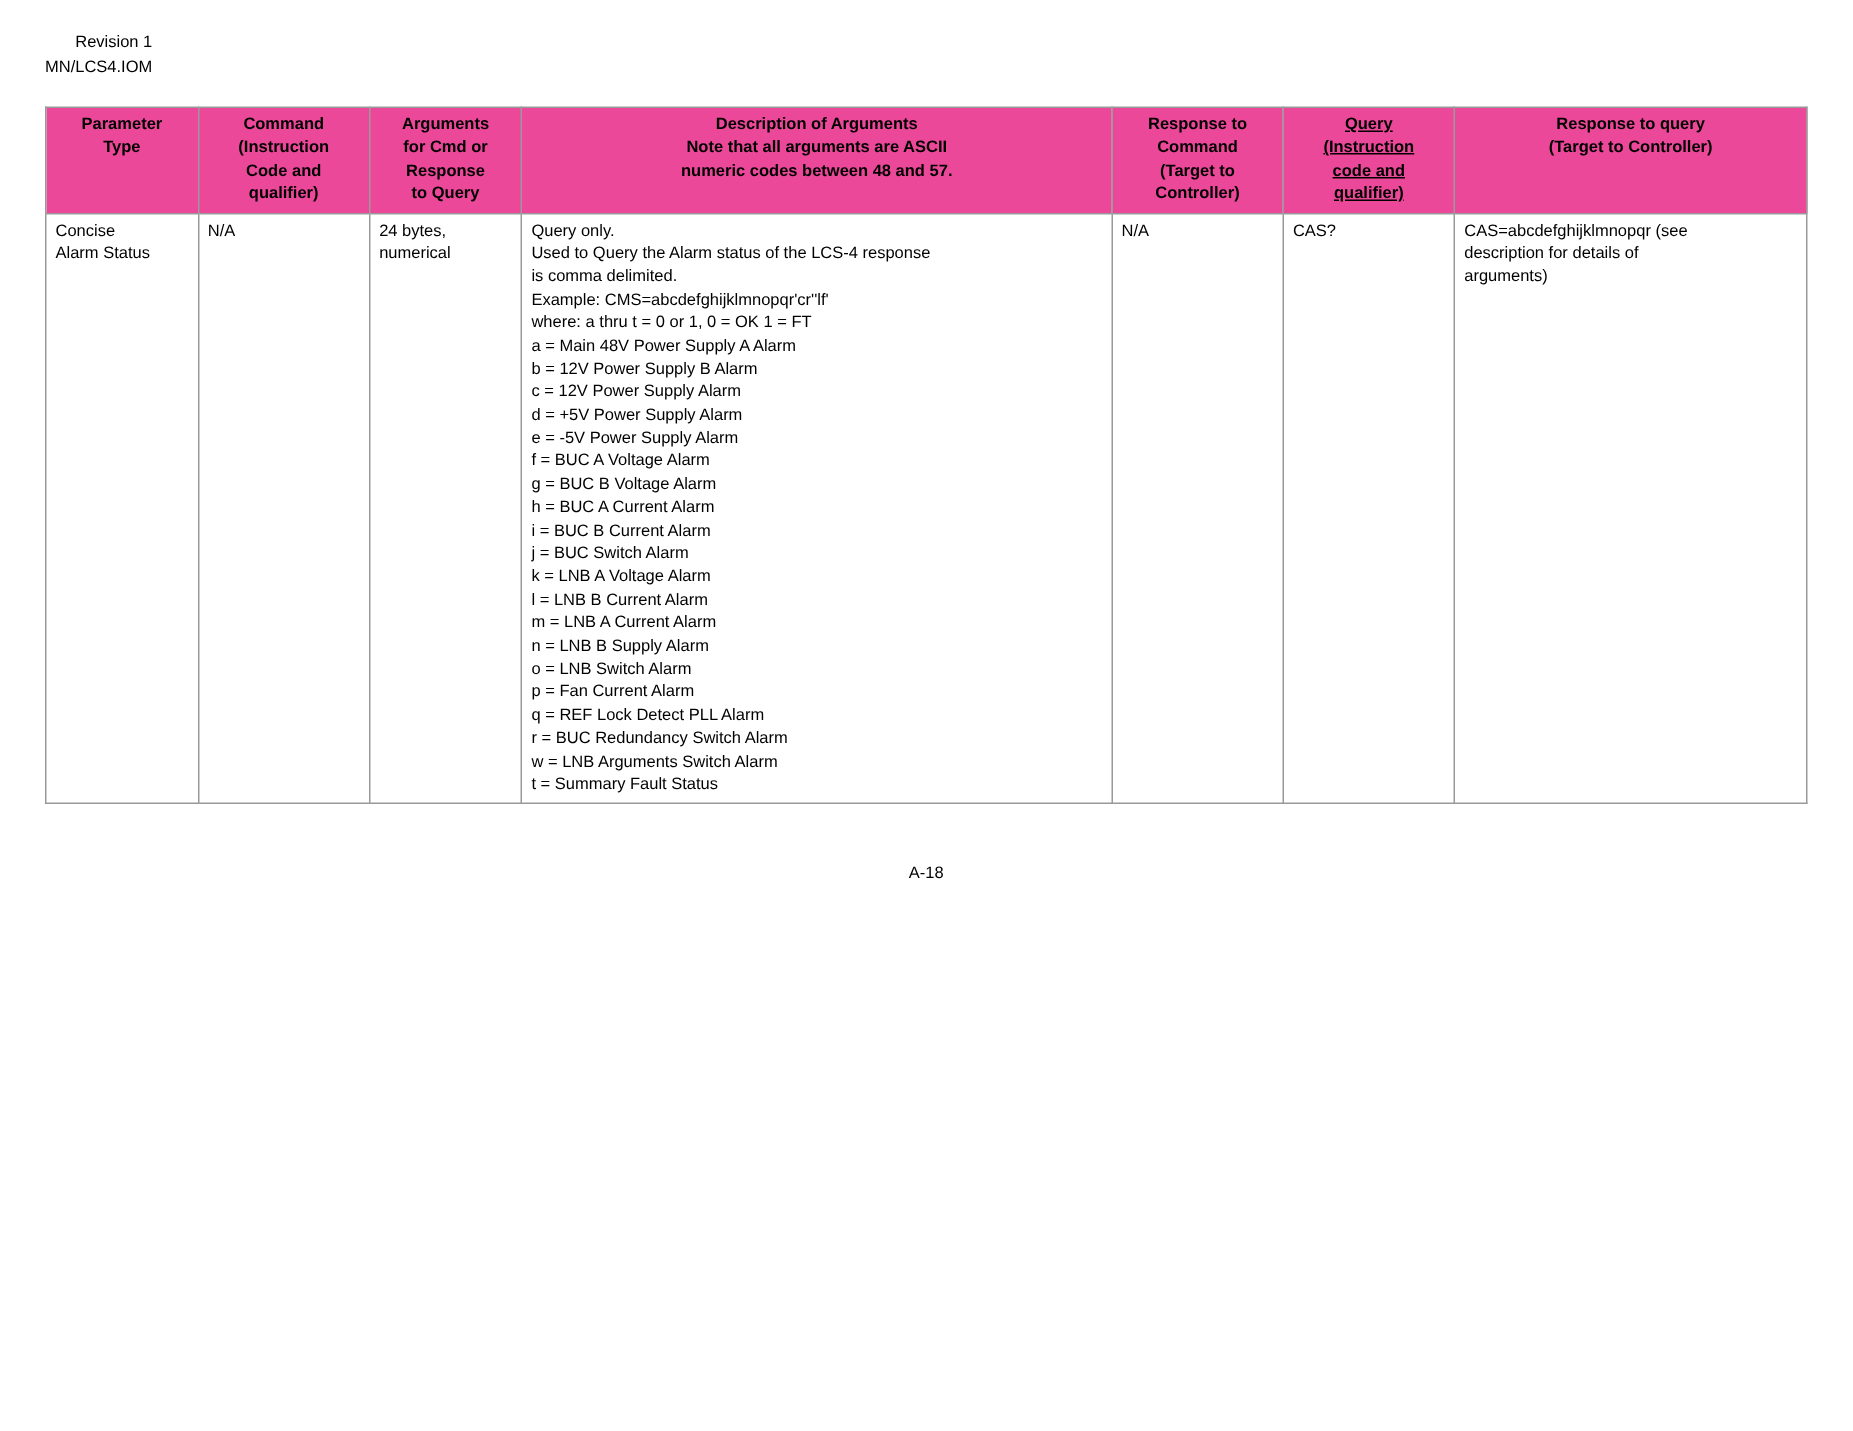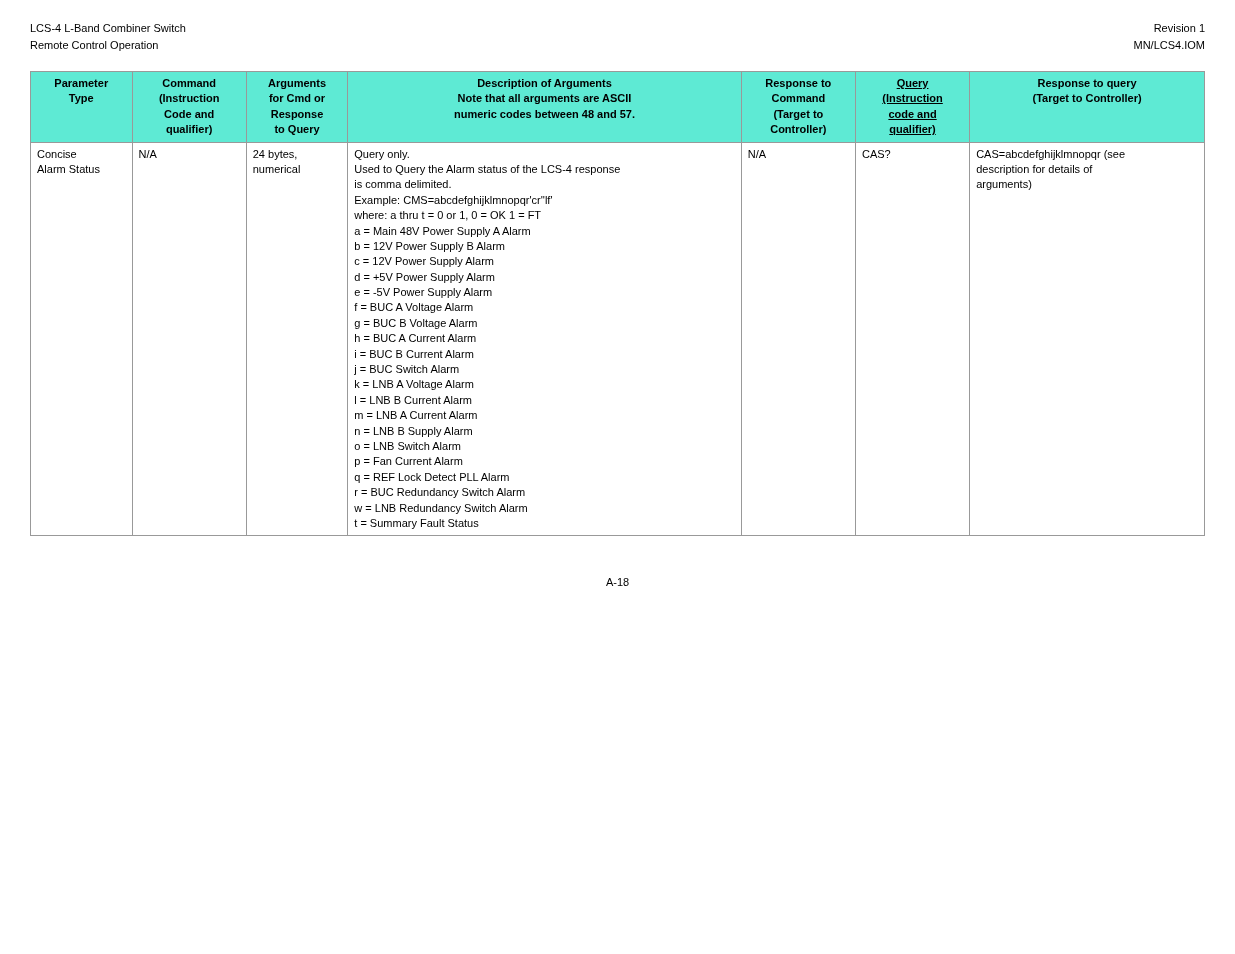--- a/index.html
+++ b/index.html
@@ -30,44 +30,40 @@
       margin-top: 4px;
     }
     th, td {
       border: 1px solid #999;
       padding: 4px 6px;
       vertical-align: top;
       font-size: 11px;
       line-height: 1.4;
     }
     th {
-      background-color: #5eead4;
+      background-color: #ec4899;
       font-weight: bold;
     }
     .col-param { width: 80px; }
     .col-cmd { width: 90px; }
     .col-args { width: 80px; }
     .col-desc { width: 310px; }
     .col-resp-cmd { width: 90px; }
     .col-query { width: 90px; text-decoration: underline; }
     .col-resp-query { width: 185px; }
     .page-footer {
       text-align: center;
       margin-top: 40px;
       font-size: 11px;
     }
   </style>
 </head>
 <body>
 
 <div class="page-header">
-  <div class="header-left">
-    <div>LCS-4 L-Band Combiner Switch</div>
-    <div>Remote Control Operation</div>
-  </div>
   <div class="header-right">
     <div>Revision 1</div>
     <div>MN/LCS4.IOM</div>
   </div>
 </div>
 
 <table>
   <thead>
     <tr>
       <th class="col-param">
@@ -133,21 +129,21 @@
           <div>    i = BUC B Current Alarm</div>
           <div>    j = BUC Switch Alarm</div>
           <div>    k = LNB A Voltage Alarm</div>
           <div>    l = LNB B Current Alarm</div>
           <div>    m = LNB A Current Alarm</div>
           <div>    n = LNB B Supply Alarm</div>
           <div>    o = LNB Switch Alarm</div>
           <div>    p = Fan Current Alarm</div>
           <div>    q = REF Lock Detect PLL Alarm</div>
           <div>    r = BUC Redundancy Switch Alarm</div>
-          <div>    w = LNB Redundancy Switch Alarm</div>
+          <div>    w = LNB Arguments Switch Alarm</div>
           <div>    t = Summary Fault Status</div>
         </td>
         <td>N/A</td>
         <td>CAS?</td>
         <td style="white-space: pre-line;">CAS=abcdefghijklmnopqr (see
 description for details of
 arguments)</td>
       </tr>
     </tbody>
 </table>

